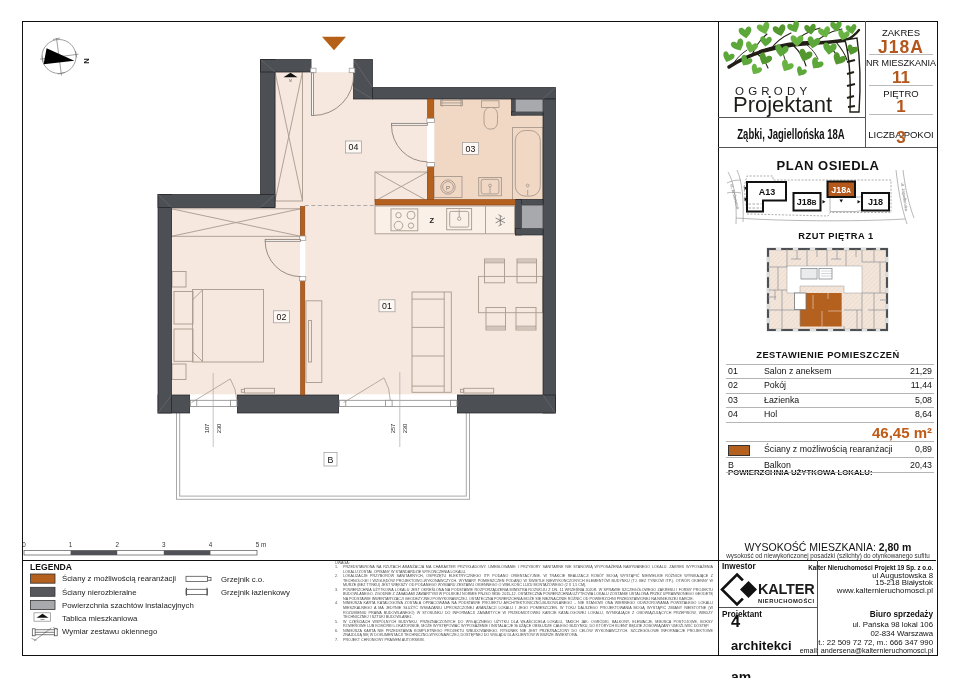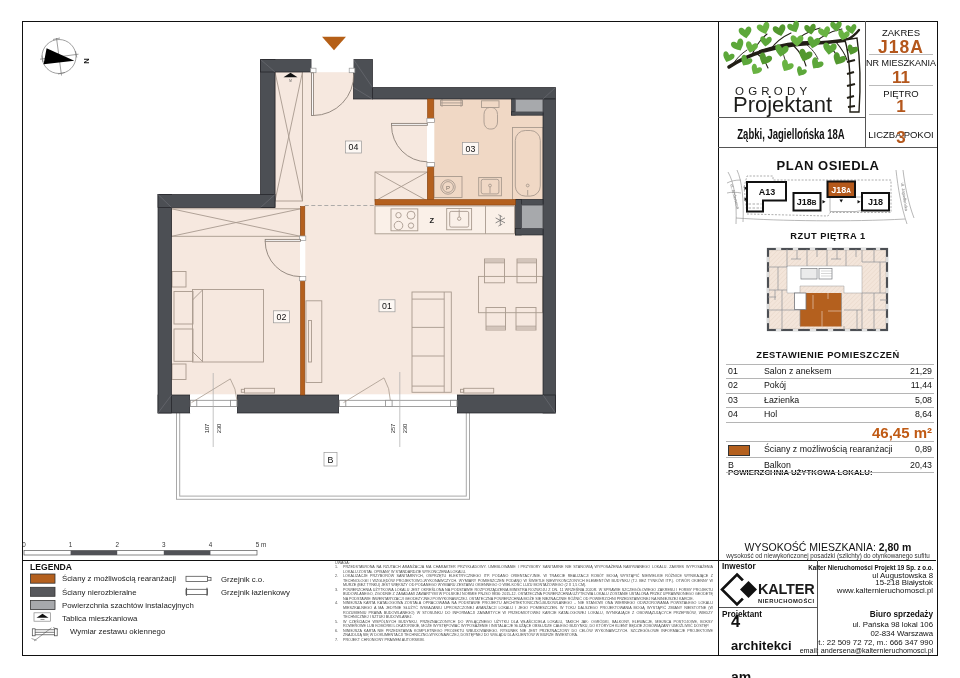--- a/index.html
+++ b/index.html
@@ -503,21 +503,21 @@
 <div class="abs ctr b org" style="left:866px;top:68px;width:70px;font-size:17px;">11</div>
 <div class="abs" style="left:869px;top:84.5px;width:64px;height:1px;background:#bbb;"></div>
 <div class="abs ctr" style="left:866px;top:87.5px;width:70px;font-size:9.5px;color:#111;">PIĘTRO</div>
 <div class="abs ctr b org" style="left:866px;top:96.5px;width:70px;font-size:17px;">1</div>
 <div class="abs" style="left:869px;top:113.5px;width:64px;height:1px;background:#bbb;"></div>
 <div class="abs ctr" style="left:866px;top:116.5px;width:70px;font-size:9.5px;color:#111;margin-top:12px;">LICZBA POKOI</div>
 <div class="abs ctr b org" style="left:866px;top:128px;width:70px;font-size:17px;">3</div>
 
 <div class="abs ctr b" style="left:718px;top:157.5px;width:220px;font-size:13px;color:#111;letter-spacing:0.5px;">PLAN OSIEDLA</div>
 
-<div class="abs ctr b" style="left:718px;top:230.5px;width:220px;font-size:9.3px;color:#111;letter-spacing:0.5px;">RZUT PIĘTRA 1</div>
+<div class="abs ctr b" style="left:718px;top:230.5px;width:220px;font-size:9.3px;color:#111;letter-spacing:0.5px;padding-left:8px;">RZUT PIĘTRA 1</div>
 
 <div class="abs ctr b" style="left:718px;top:350px;width:220px;font-size:9.3px;color:#111;letter-spacing:0.5px;">ZESTAWIENIE POMIESZCZEŃ</div>
 
 <div class="abs" style="left:726px;top:364px;width:208px;font-size:8.8px;color:#111;">
   <div style="border-top:1px solid #b5b5b5;border-bottom:1px solid #b5b5b5;height:13.4px;line-height:13.4px;position:relative;">
     <span style="position:absolute;left:2px;">01</span>
         <span style="position:absolute;left:38px;">Salon z aneksem</span>
         <span style="position:absolute;right:2px;">21,29</span>
       </div>
   <div style="border-bottom:1px solid #b5b5b5;height:13.4px;line-height:13.4px;position:relative;">
@@ -573,21 +573,21 @@
 <div class="abs" style="right:27px;top:646px;font-size:7.8px;color:#111;white-space:nowrap;transform:scaleX(0.92);transform-origin:right;">email: andersena@kalternieruchomosci.pl</div>
 
 <div class="abs" style="left:22px;top:559.5px;width:695.5px;height:94.5px;border-top:1px solid #111;border-right:1px solid #111;"></div>
 
 <div class="abs b" style="left:30px;top:561.5px;font-size:8.6px;color:#111;">LEGENDA</div>
 
 <div class="abs" style="left:62px;top:574px;font-size:7.8px;color:#222;">Ściany z możliwością rearanżacji</div>
 <div class="abs" style="left:62px;top:587.5px;font-size:7.8px;color:#222;">Ściany nierozbieralne</div>
 <div class="abs" style="left:62px;top:600.5px;font-size:7.8px;color:#222;">Powierzchnia szachtów instalacyjnych</div>
 <div class="abs" style="left:62px;top:613.5px;font-size:7.8px;color:#222;">Tablica mieszkaniowa</div>
-<div class="abs" style="left:62px;top:627px;font-size:7.8px;color:#222;margin-left:8px;">Wymiar zestawu okiennego</div>
+<div class="abs" style="left:62px;top:627px;font-size:7.8px;color:#222;">Wymiar zestawu okiennego</div>
 <div class="abs" style="left:221px;top:575px;font-size:7.8px;color:#222;">Grzejnik c.o.</div>
 <div class="abs" style="left:221px;top:588px;font-size:7.8px;color:#222;">Grzejnik łazienkowy</div>
 
 <div class="abs" style="left:335px;top:560.5px;width:378px;font-size:3.7px;color:#4a4a4a;line-height:4.55px;">
 UWAGA:<br>
 <div style="position:relative;padding-left:8px;text-align:justify;">
 <span style="position:absolute;left:0;">1.</span>PRZEDSTAWIONA NA RZUTACH ARANŻACJA MA CHARAKTER PRZYKŁADOWY. UMEBLOWANIE I PRZYBORY SANITARNE NIE STANOWIĄ WYPOSAŻENIA NABYWANEGO LOKALU. ZAKRES WYPOSAŻENIA LOKALU ZOSTAŁ OPISANY W STANDARDZIE WYKOŃCZENIA LOKALU.</div>
 <div style="position:relative;padding-left:8px;text-align:justify;">
 <span style="position:absolute;left:0;">2.</span>LOKALIZACJE PRZYBORÓW SANITARNYCH, OSPRZĘTU ELEKTRYCZNEGO ITP. PODANO ORIENTACYJNIE. W TRAKCIE REALIZACJI ROBÓT MOGĄ WYSTĄPIĆ NIEWIELKIE RÓŻNICE WYNIKAJĄCE Z TECHNOLOGII I WZGLĘDÓW PROJEKTOWO-WYKONAWCZYCH. WYMIARY POMIESZCZEŃ PODANO W ŚWIETLE NIEWYKOŃCZONYCH ELEMENTÓW BUDYNKU (TJ. BEZ TYNKÓW ITP.). OTWÓR OKIENNY W MURZE (BEZ TYNKU) JEST WIĘKSZY OD PODANEGO WYMIARU ZESTAWU OKIENNEGO O WIELKOŚĆ LUZU MONTAŻOWEGO (2 X 1,5 CM).</div>
 <div style="position:relative;padding-left:8px;text-align:justify;">

